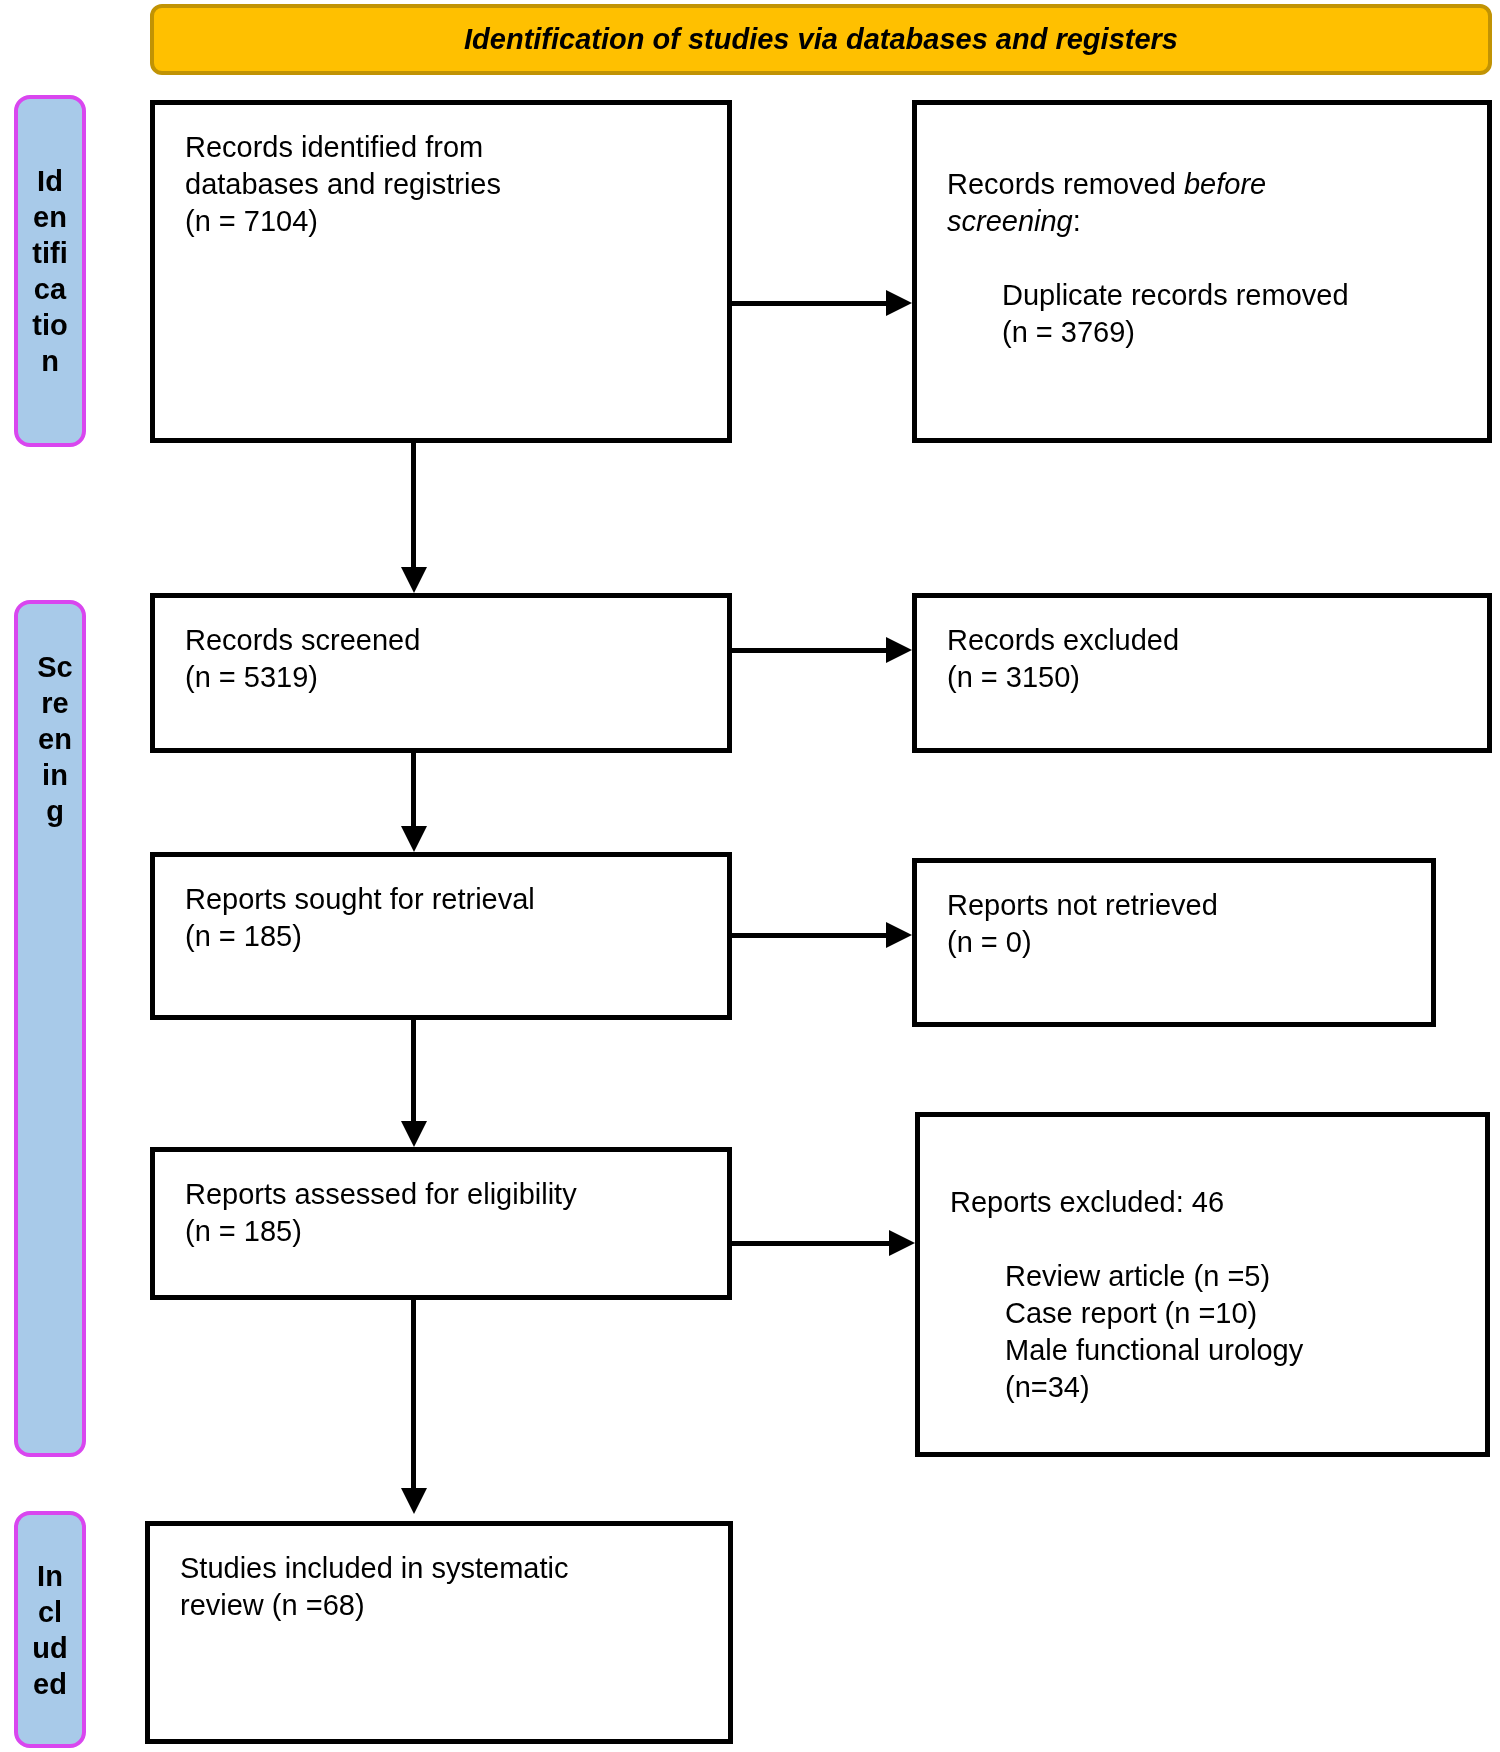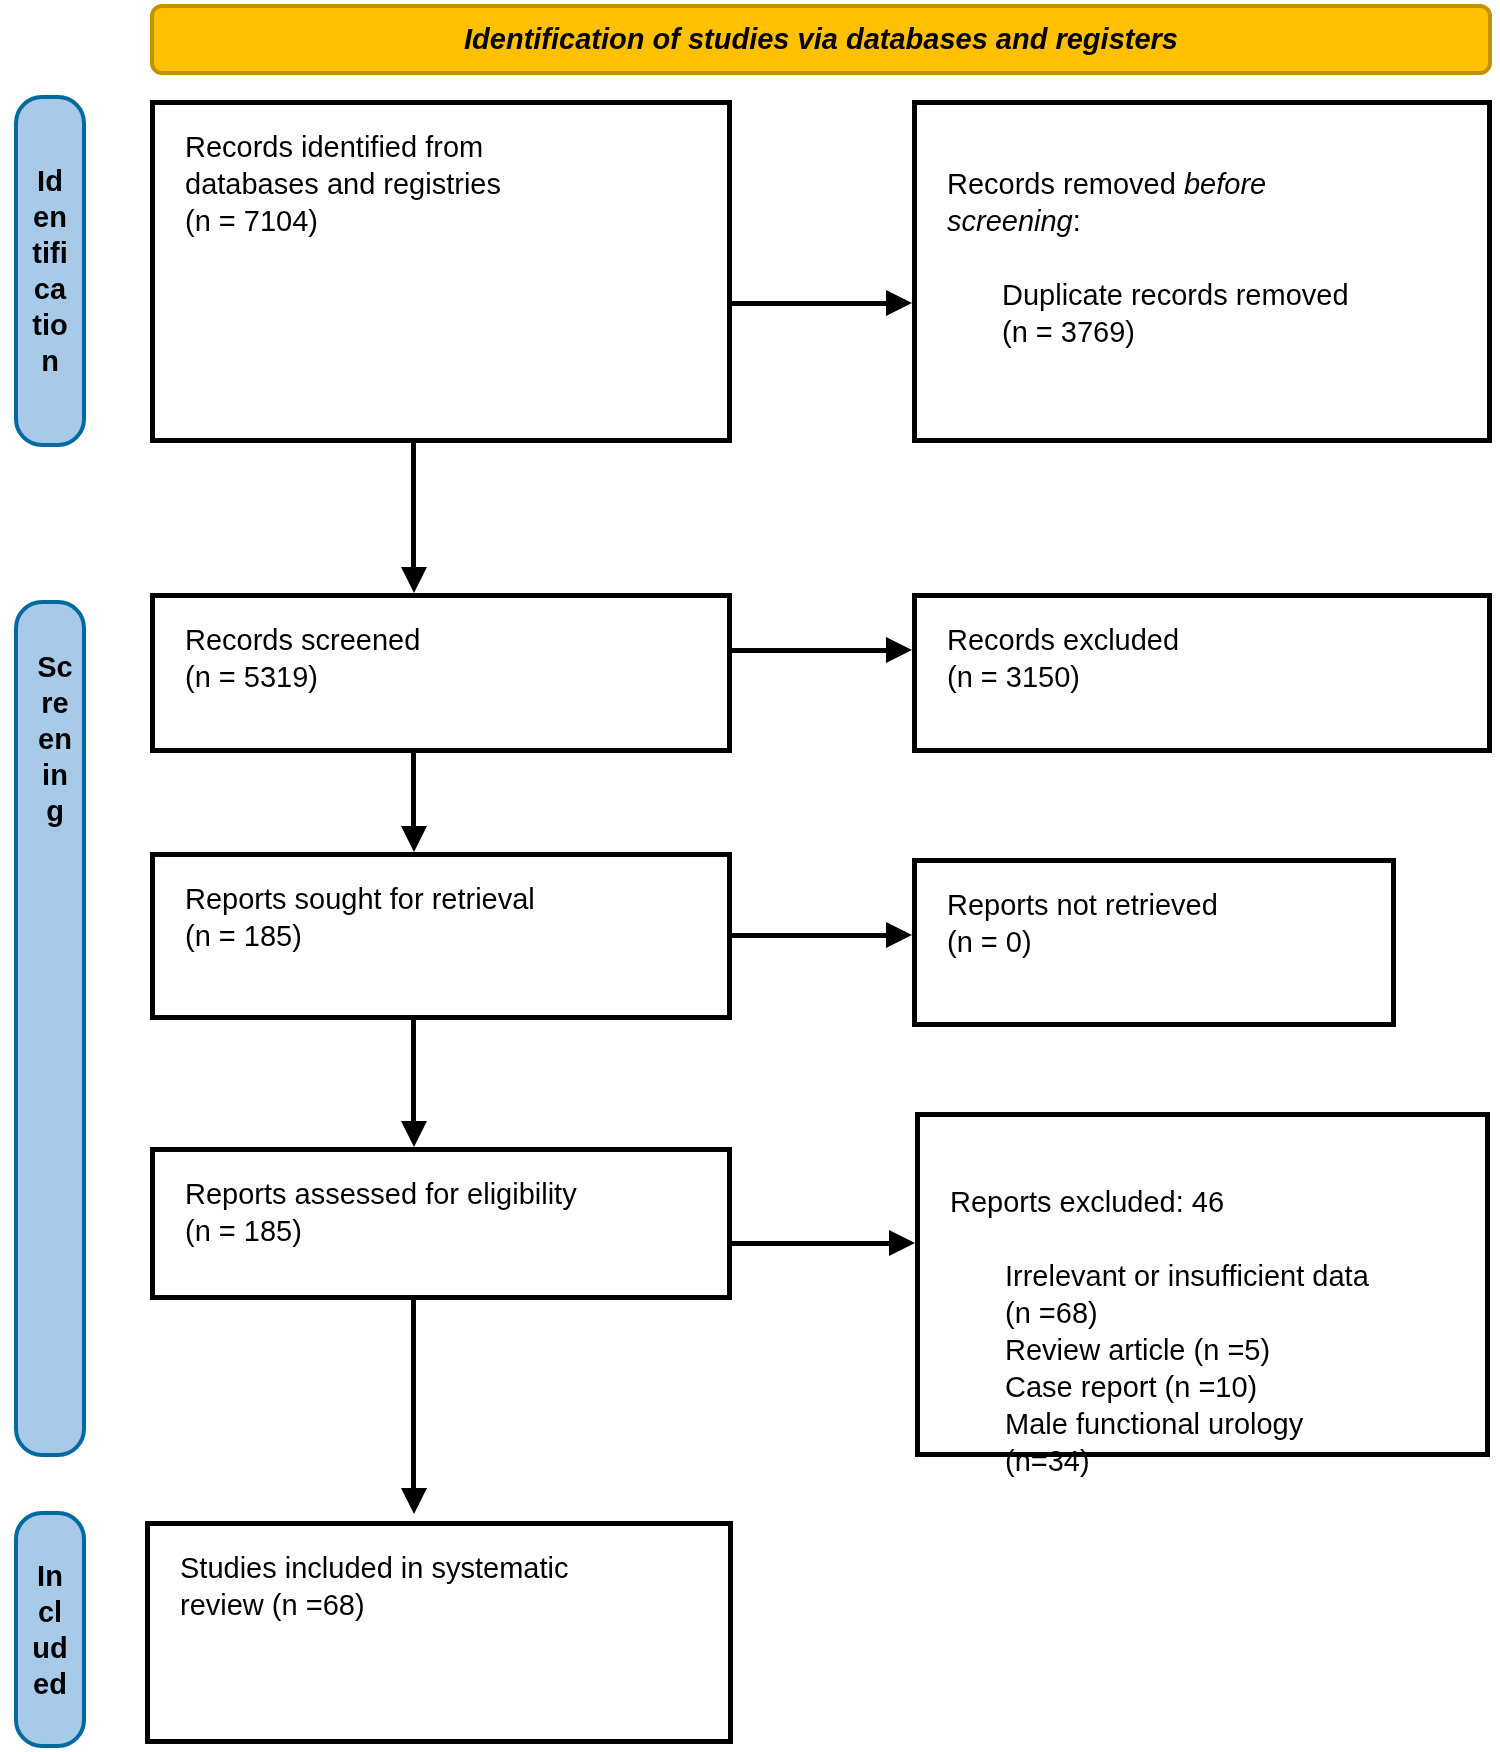--- a/index.html
+++ b/index.html
@@ -7,21 +7,21 @@
     width:1500px;height:1752px;position:relative;overflow:hidden;
     font-family:"Liberation Sans","DejaVu Sans",sans-serif;color:#000;
   }
   .abs{position:absolute;box-sizing:border-box;}
   .banner{
     background:#FFC000;border:4px solid #C19304;border-radius:12px;
     display:flex;align-items:center;justify-content:center;
     font-weight:bold;font-size:29px;
   }
   .stage{
-    background:#A8CAE9;border:4px solid #0369a1;border-radius:28px;
+    background:#A8CAE9;border:4px solid #d946ef;border-radius:16px;
     font-weight:bold;font-size:29px;line-height:36px;text-align:center;
     white-space:pre-line;display:flex;flex-direction:column;justify-content:center;
   }
   .stage.top-align{justify-content:flex-start;padding-top:45px;}
   .fbox{
     background:#fff;border:5px solid #000;
     font-size:29px;line-height:37px;white-space:pre-line;
     padding:24px 18px 10px 30px;
   }
   .pad-lg{}
@@ -68,30 +68,29 @@
 
 <div class="abs fbox" style="left:150px;top:593px;width:582px;height:160px;">Records screened
 (n = 5319)</div>
 
 <div class="abs fbox" style="left:912px;top:593px;width:580px;height:160px;">Records excluded
 (n = 3150)</div>
 
 <div class="abs fbox" style="left:150px;top:852px;width:582px;height:168px;">Reports sought for retrieval
 (n = 185)</div>
 
-<div class="abs fbox" style="left:912px;top:858px;width:484px;height:169px;">Reports not retrieved
+<div class="abs fbox" style="left:912px;top:858px;width:524px;height:169px;">Reports not retrieved
 (n = 0)</div>
 
 <div class="abs fbox pad-lg" style="left:150px;top:1147px;width:582px;height:153px;">Reports assessed for eligibility
 (n = 185)</div>
 
 <div class="abs fbox" style="left:915px;top:1112px;width:575px;height:345px;padding-top:30px;">
   <div>Reports excluded: 46</div>
-  <div class="indent"><div>Irrelevant or insufficient data
-(n =68)</div><div>Review article (n =5)</div><div>Case report (n =10)</div><div>Male functional urology
+  <div class="indent"><div>Review article (n =5)</div><div>Case report (n =10)</div><div>Male functional urology
 (n=34)</div></div>
 </div>
 
 <div class="abs fbox pad-lg" style="left:145px;top:1521px;width:588px;height:223px;">Studies included in systematic
 review (n =68)</div>
 
 <div class="abs vshaft" style="left:411px;top:443px;height:126px;"></div>
 <div class="abs vhead" style="left:401px;top:567px;"></div>
 
 <div class="abs vshaft" style="left:411px;top:753px;height:75px;"></div>

